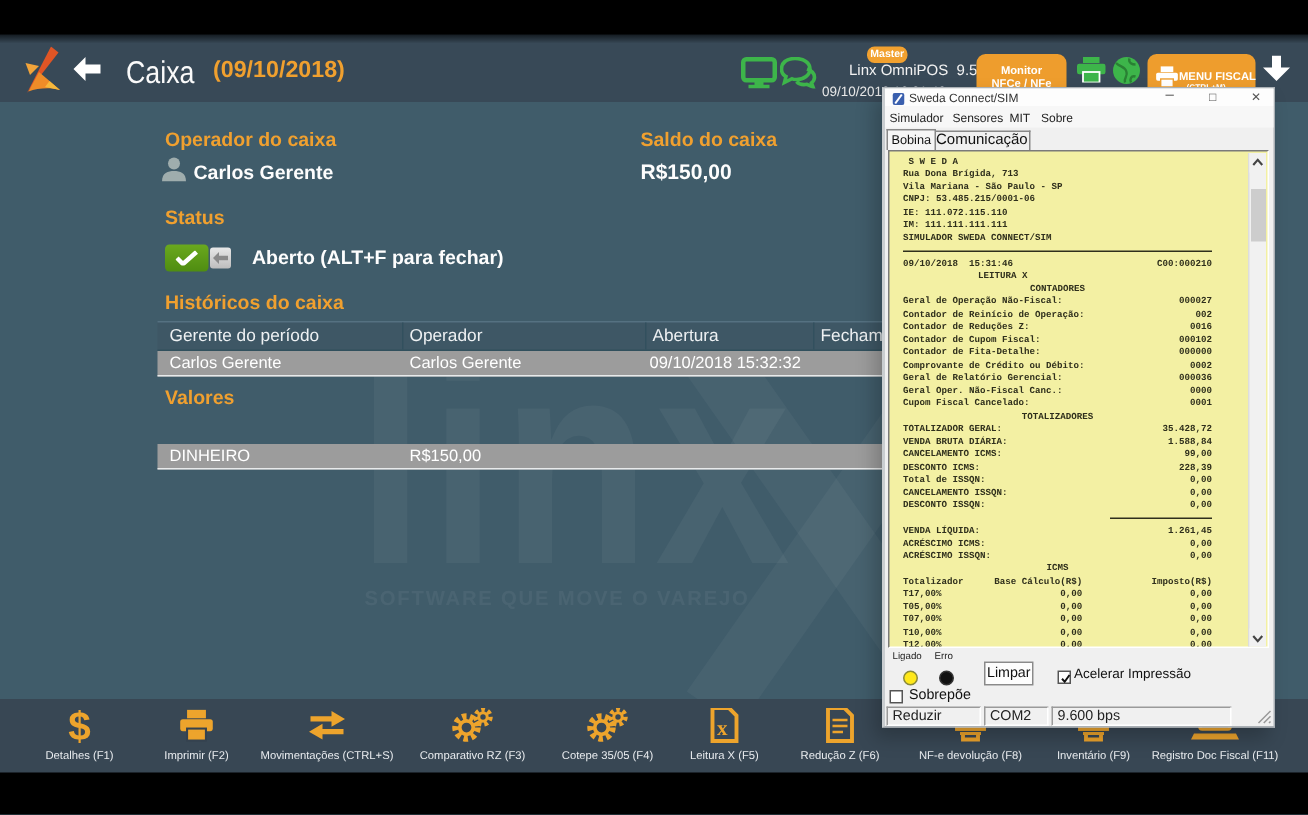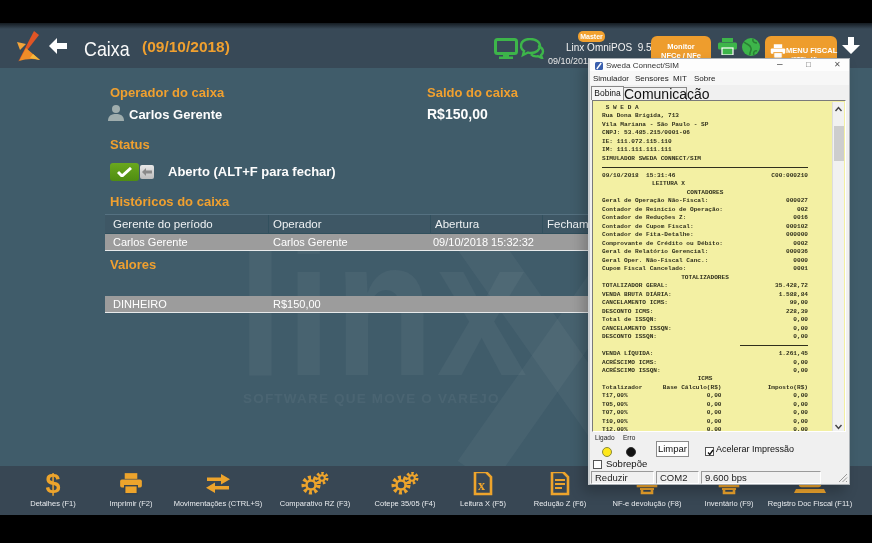--- a/index.html
+++ b/index.html
@@ -341,21 +341,21 @@
   </div>
 
   <style>
     #win{position:absolute;left:588px;top:58px;width:259px;height:425px;background:#f0f0f0;border:1px solid #aab0b5;border-left:2px solid #c9cdd0;box-shadow:-5px 7px 12px rgba(0,0,0,0.22);}
     #wtitle{position:absolute;left:0;top:0;width:100%;height:12px;background:#fdfdfd;}
     .wbtn{position:absolute;font-size:10px;color:#555;font-family:"Liberation Sans",sans-serif;}
     #wmenu{position:absolute;left:0;top:12px;width:100%;height:14px;background:#f7f7f7;}
     #wmenu span{position:absolute;top:3px;font-size:8px;color:#222;}
     #wtabs{position:absolute;left:0;top:26px;width:100%;height:15px;}
     #tab1{position:absolute;left:1px;top:1px;width:33px;height:14px;background:#f6f6f6;border:1px solid #888;border-bottom:none;font-size:8.5px;color:#111;text-align:center;line-height:13px;box-sizing:border-box;}
-    #tab2{position:absolute;left:34px;top:2px;width:63px;height:13px;border:1px solid #888;border-bottom:none;border-left:none;font-size:14px;color:#111;text-align:left;line-height:12px;box-sizing:border-box;}
+    #tab2{position:absolute;left:34px;top:2px;width:63px;height:13px;border:1px solid #888;border-bottom:none;border-left:none;font-size:10px;color:#111;text-align:left;line-height:12px;box-sizing:border-box;}
     #wtext{position:absolute;left:2px;top:41px;width:254px;height:332px;overflow:hidden;background:#f3f0a3;border:1px solid #7a7a7a;border-right-color:#fff;border-bottom-color:#fff;box-sizing:border-box;}
     #receipt{position:absolute;left:9px;top:3px;width:206px;font-family:"Liberation Mono",monospace;font-weight:bold;font-size:6.12px;line-height:8.48px;color:#2f2f1c;}
     .rl{display:flex;justify-content:space-between;white-space:pre;}
     .rc{text-align:center;}
     .r3{position:relative;}
     .r3 span{position:absolute;top:0;}
     #wscroll{position:absolute;right:1px;top:1px;width:11px;height:330px;background:#f1f1f1;border-left:1px solid #ddd;}
     .sbtn{position:absolute;left:0;width:11px;height:13px;background:#f1f1f1;}
     .sbtn svg{margin:2px 1px;}
     #sthumb{position:absolute;left:0.5px;top:24px;width:10px;height:35px;background:#cdcdcd;}

